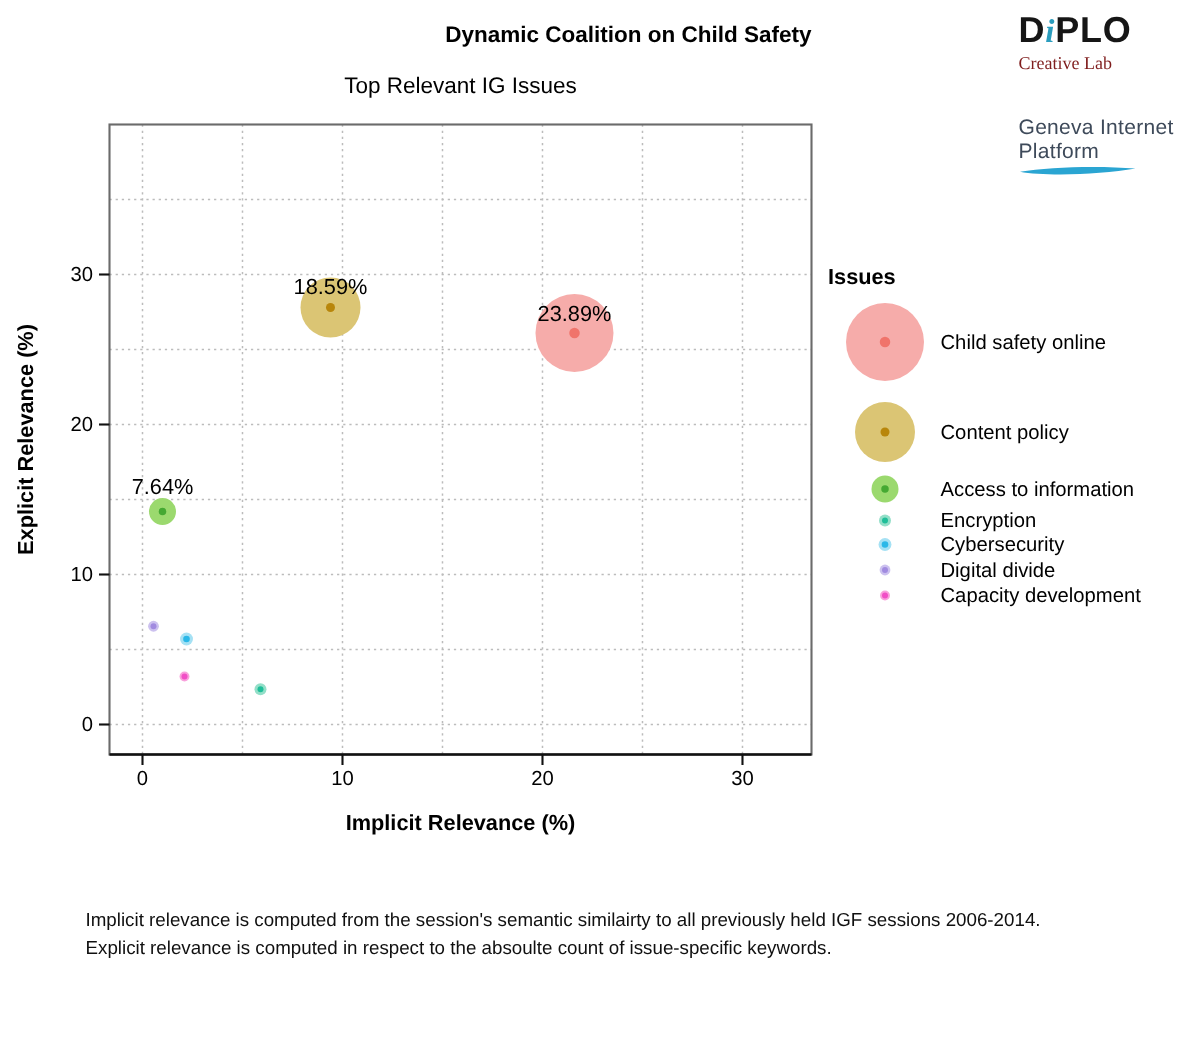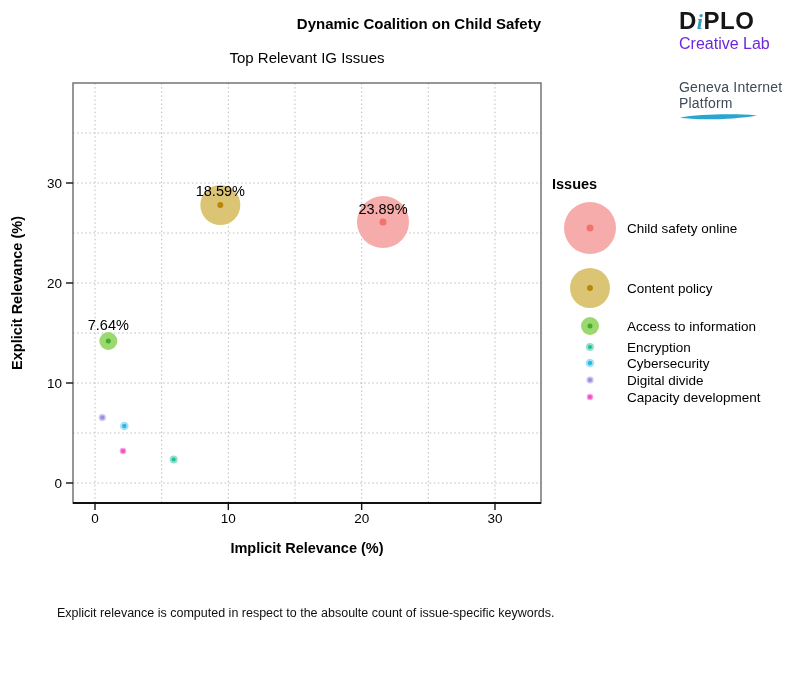--- a/index.html
+++ b/index.html
@@ -15,21 +15,21 @@
   .chart-subtitle{
     position:absolute;left:73px;top:49px;width:468px;text-align:center;
     font-size:15px;font-weight:normal;color:#000;
   }
   .logo{position:absolute;left:679px;top:9px;width:110px;}
   .logo-brand{font-size:24px;font-weight:800;line-height:1;color:#161616;letter-spacing:0.5px;}
   .logo-brand .brand-i{
     font-family:"Liberation Serif", serif;font-style:italic;font-weight:bold;
     font-size:22px;
   }
-  .logo-tagline{font-size:16px;color:#6d28d9;margin-top:2px;}
+  .logo-tagline{font-size:12px;color:#7f1d1d;margin-top:2px;font-family:Liberation Serif, serif;}
   .logo-platform{font-size:14px;color:#3e4a5a;margin-top:26px;letter-spacing:0.2px;}
   .logo-swoosh{display:block;margin-top:2px;}
   #plot-svg{position:absolute;left:0;top:70px;}
   #plot-svg text{fill:#000;}
   .grid{stroke:#bcbcbc;stroke-width:1;stroke-dasharray:1.5 2.6;}
   .panel-border{fill:none;stroke:#6b6b6b;stroke-width:1.4;}
   .axis-line{stroke:#111;stroke-width:1.8;}
   .tick{stroke:#111;stroke-width:1.4;}
   .tick-label{font-size:13.5px;}
   .axis-title{font-size:14.5px;font-weight:bold;}
@@ -155,14 +155,15 @@
       <text x="627" y="314.5" class="legend-label">Digital divide</text>
     </g>
     <g>
       <circle cx="590" cy="327" r="3.3" fill="#f9a0dc"></circle>
       <circle cx="590" cy="327" r="2" fill="#f14fc6"></circle>
       <text x="627" y="331.5" class="legend-label">Capacity development</text>
     </g>
   </svg>
 
 <div class="footnotes">
+  <div>Implicit relevance is computed from the session's semantic similairty to all previously held IGF sessions 2006-2014.</div>
   <div>Explicit relevance is computed in respect to the absoulte count of issue-specific keywords.</div>
 </div>
 
 </body></html>

